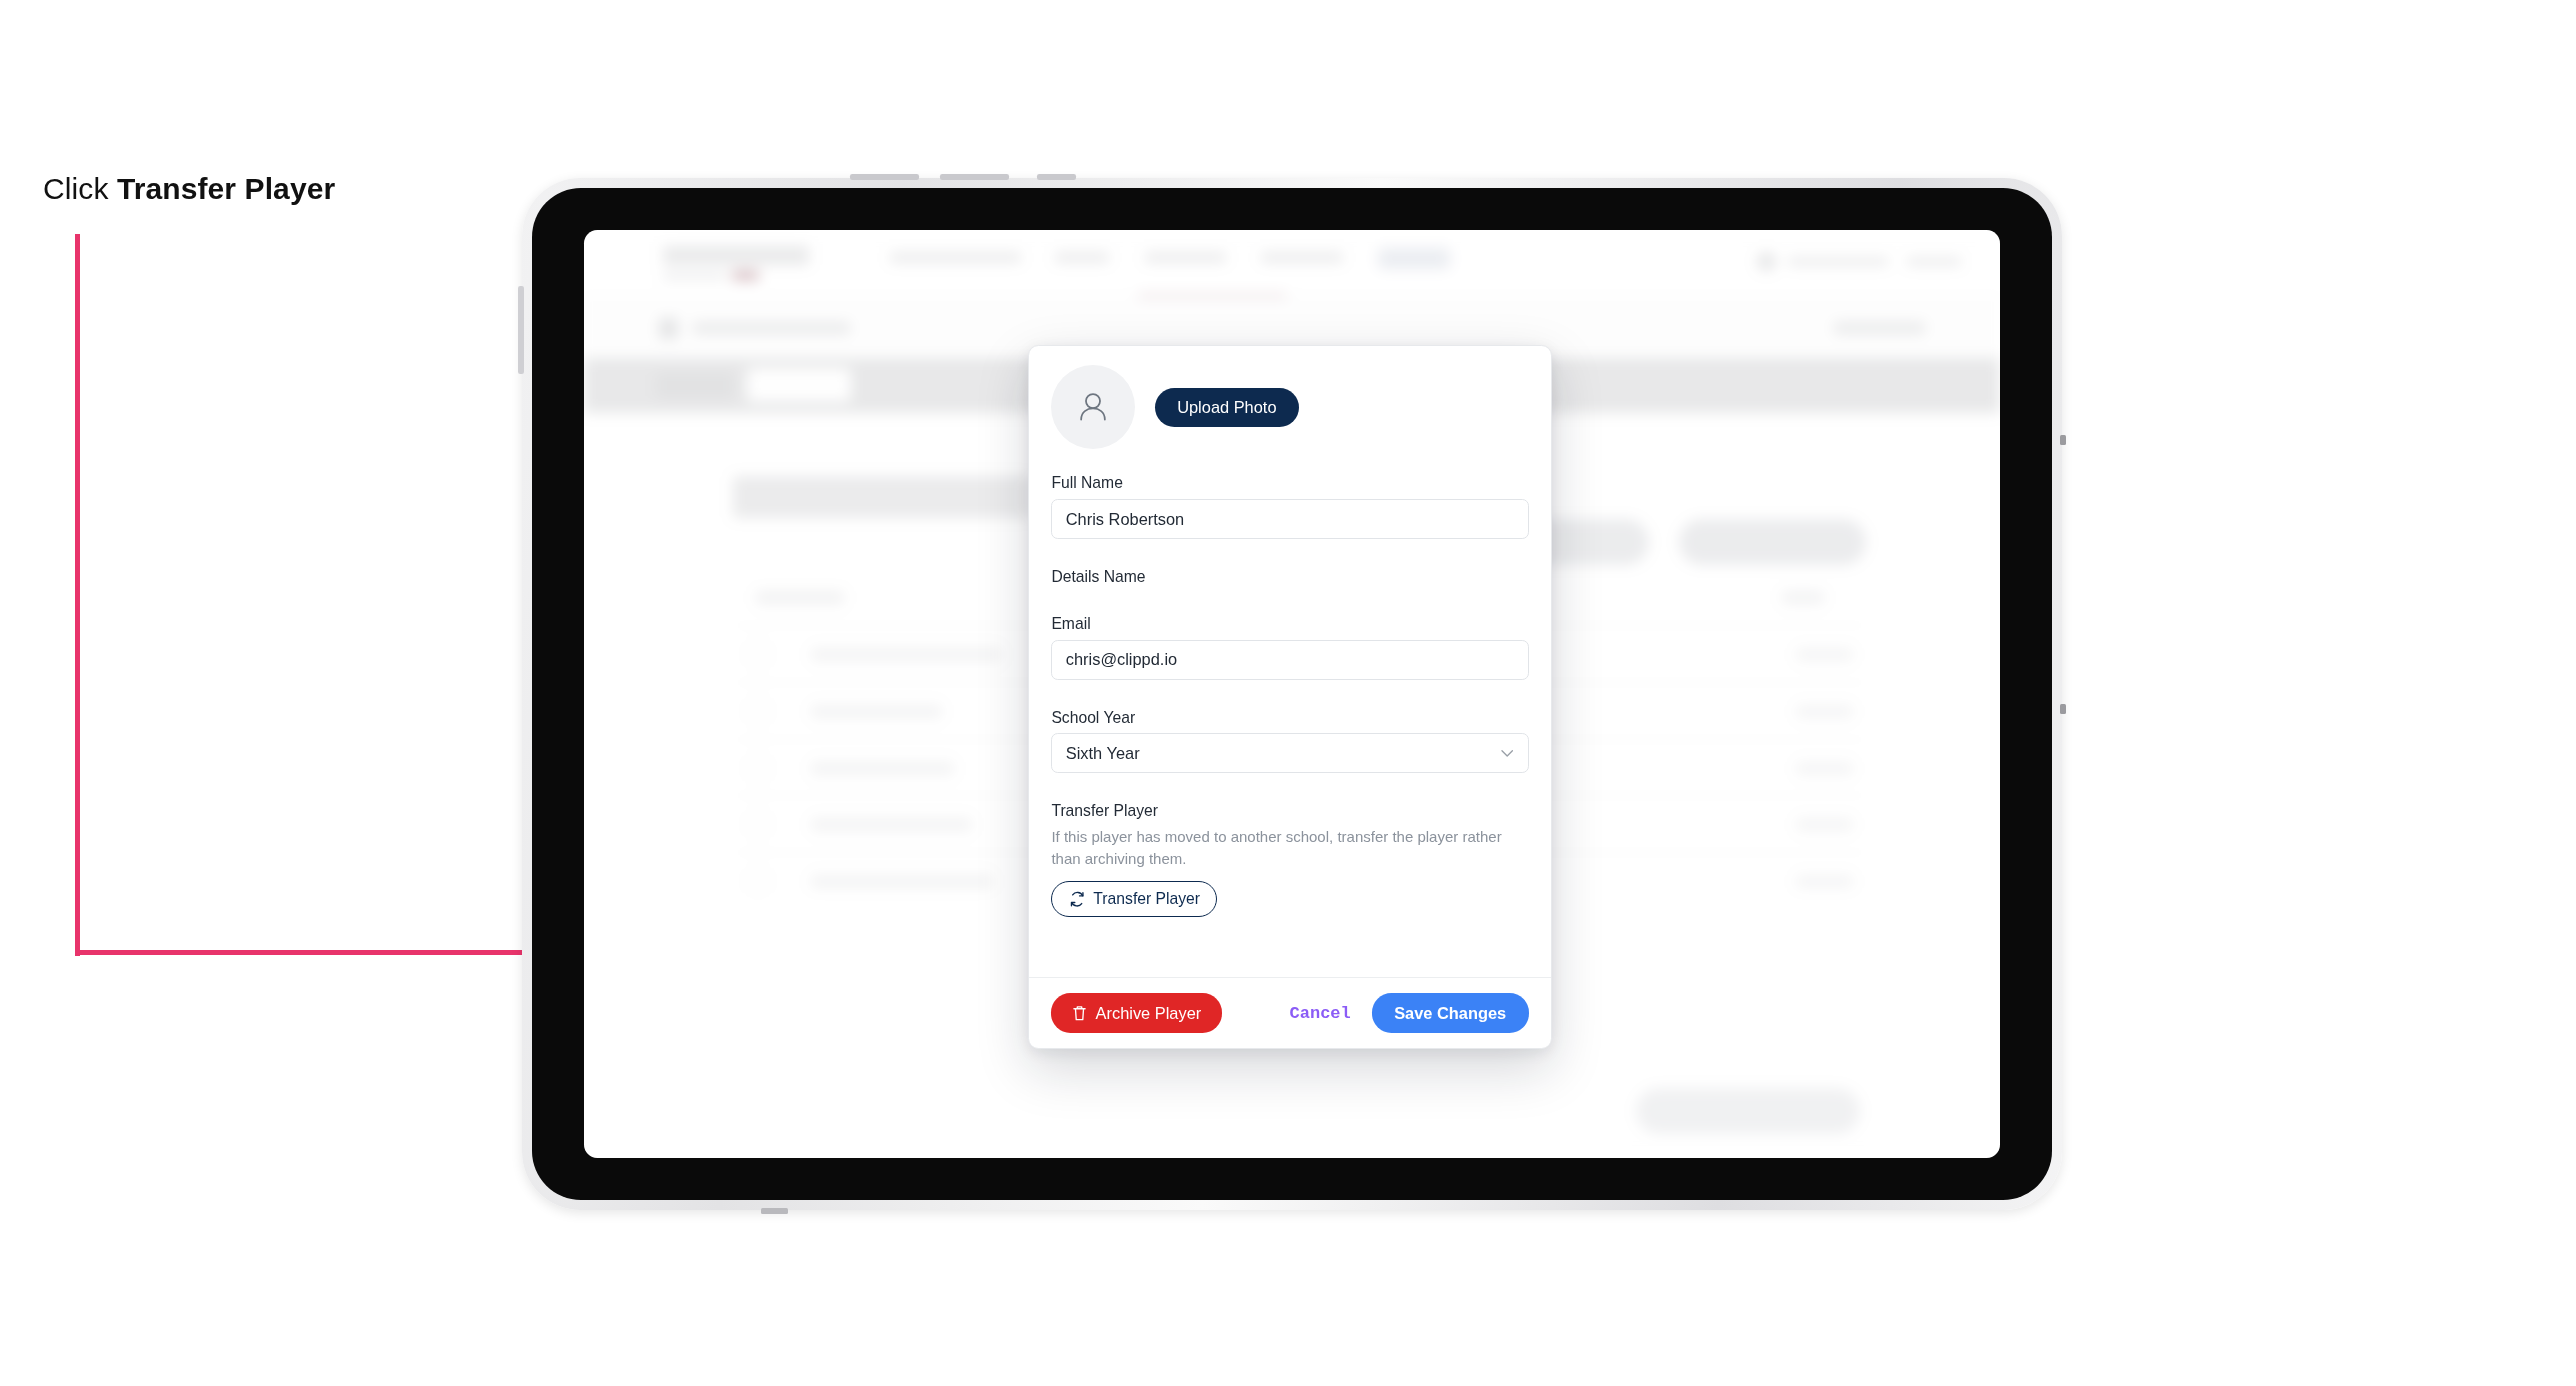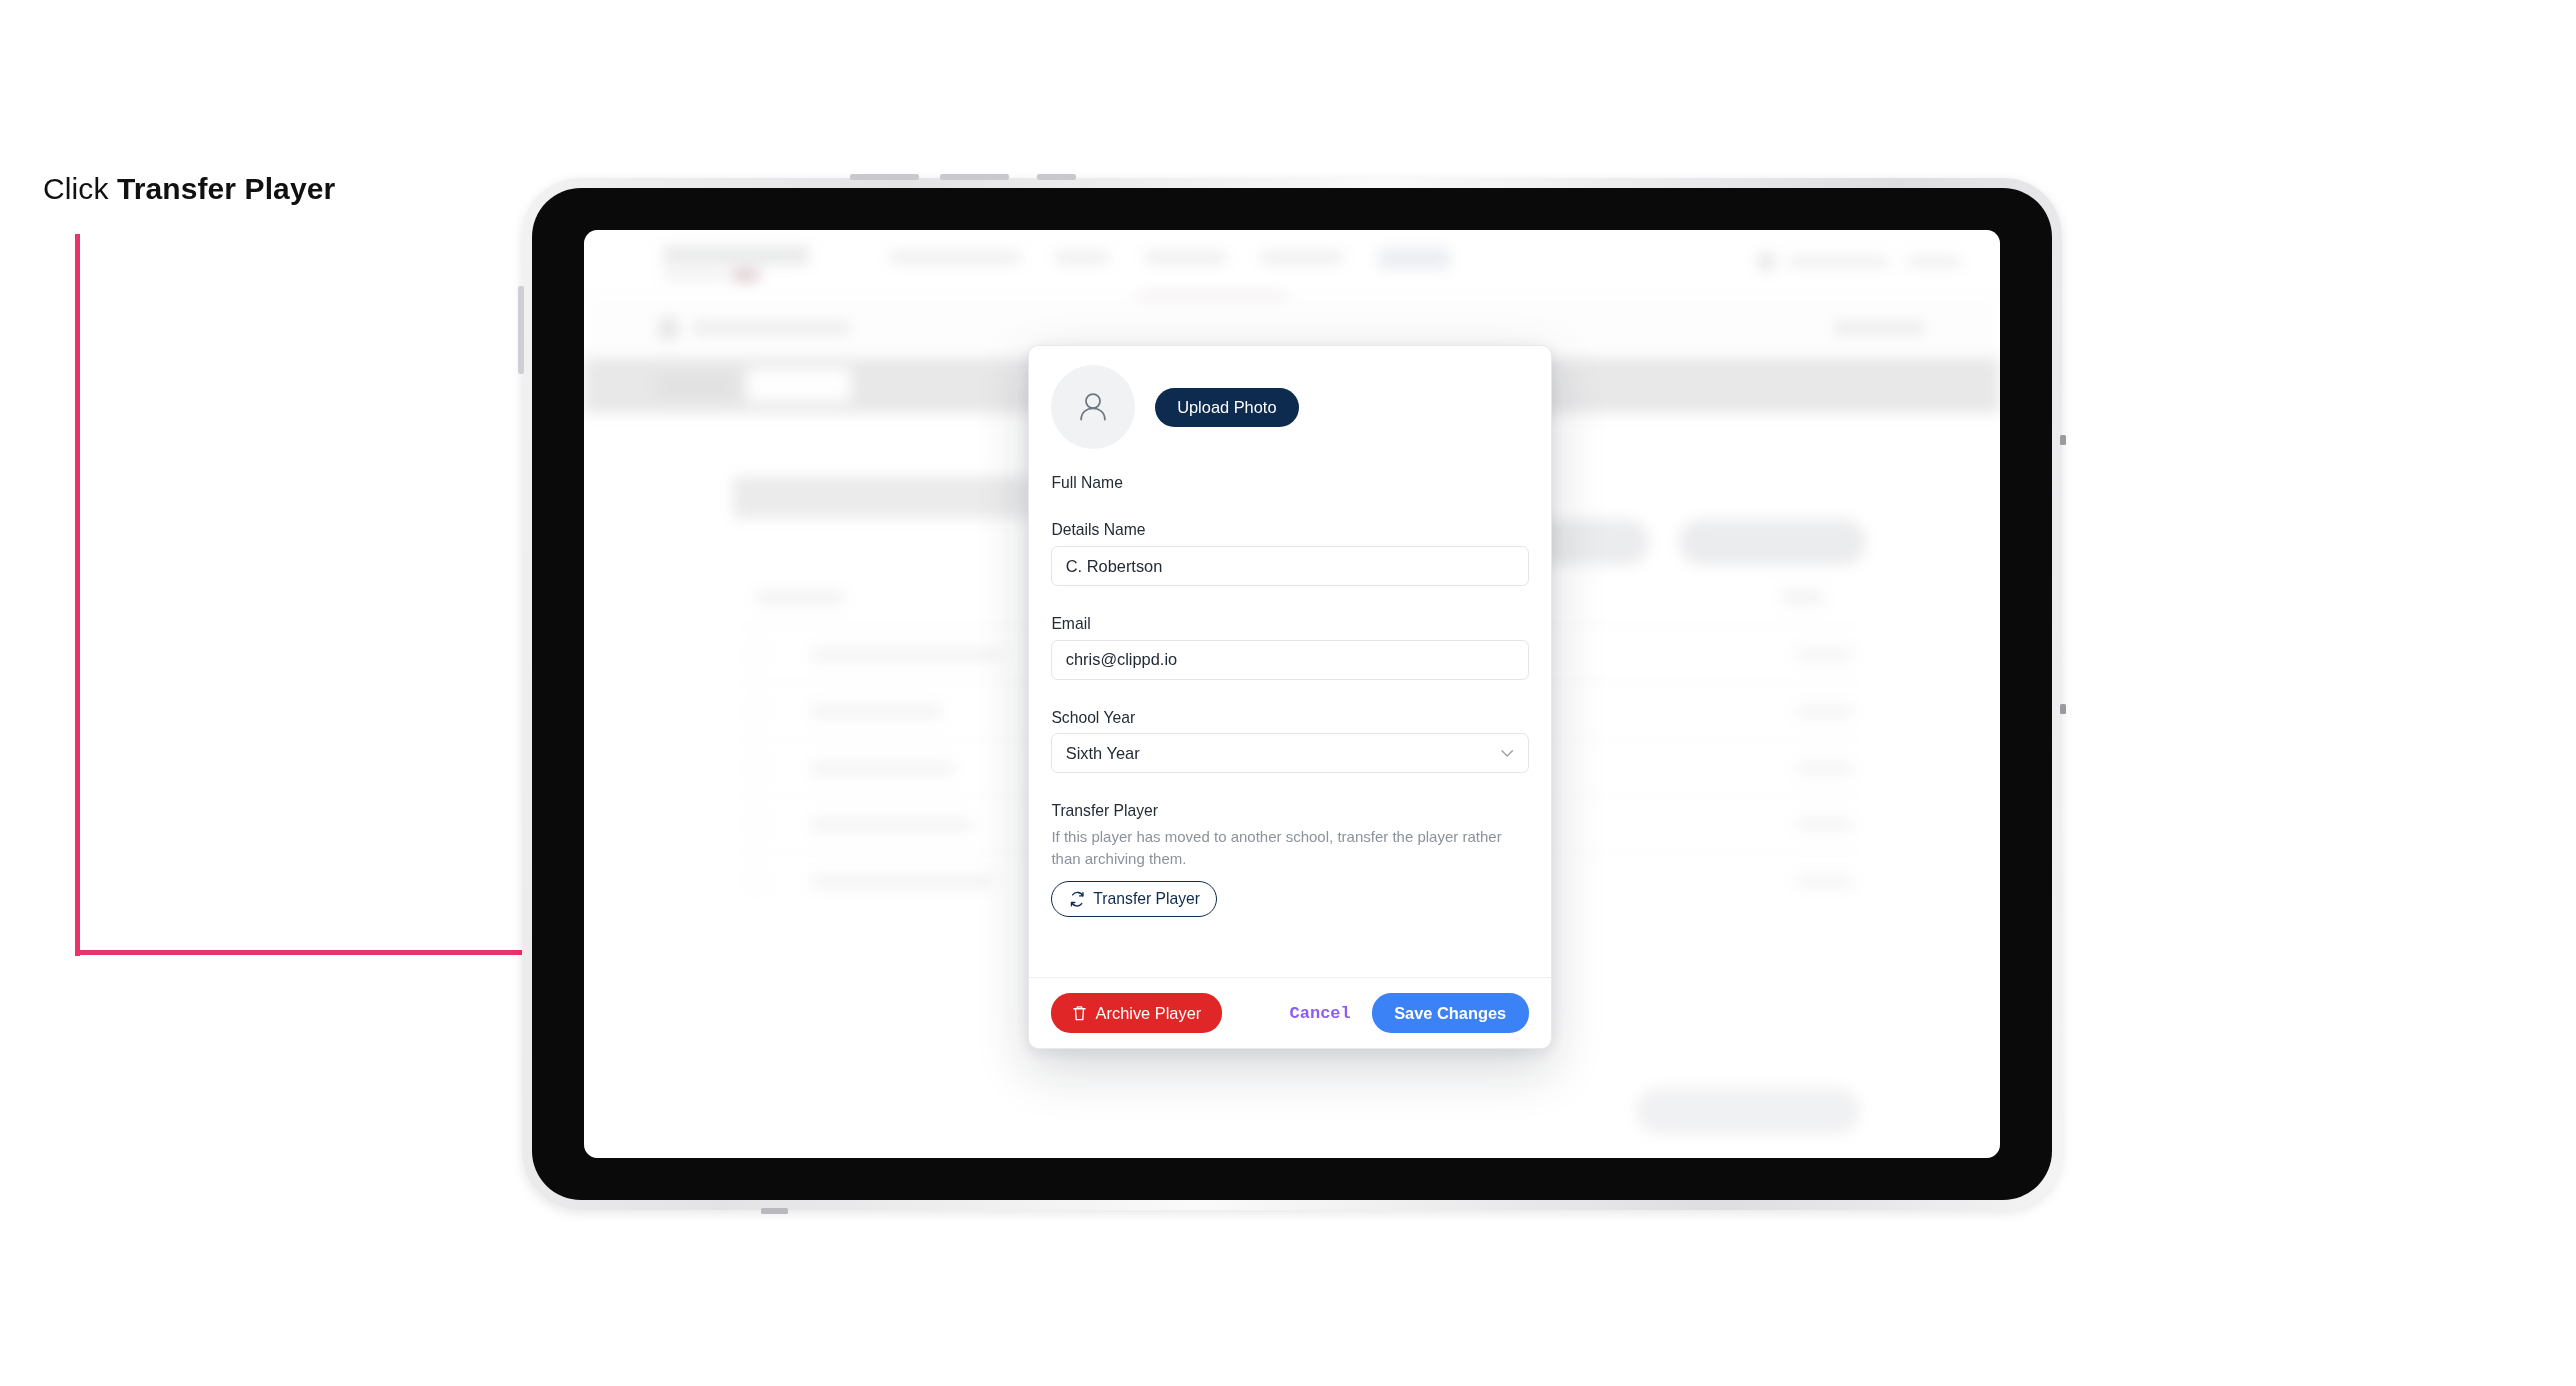--- a/index.html
+++ b/index.html
@@ -317,25 +317,25 @@
           <svg width="40" height="40" viewBox="0 0 54 54">
             <circle cx="27" cy="19" r="9.5" fill="none" stroke="#6e7680" stroke-width="2.4"></circle>
             <path d="M11 44 C11 33.5 19 29 27 29 C35 29 43 33.5 43 44" fill="none" stroke="#6e7680" stroke-width="2.4" stroke-linecap="round"></path>
           </svg>
         </div>
         <button class="upload-btn">Upload Photo</button>
       </div>
 
       <div class="field">
         <div class="field-label">Full Name</div>
+        <div class="field-input">Chris Robertson</div>
       </div>
 
       <div class="field">
         <div class="field-label">Details Name</div>
-        <div class="field-input">C. Robertson</div>
       </div>
 
       <div class="field">
         <div class="field-label">Email</div>
         <div class="field-input">chris@clippd.io</div>
       </div>
 
       <div class="field">
         <div class="field-label">School Year</div>
         <div class="select-wrap">

